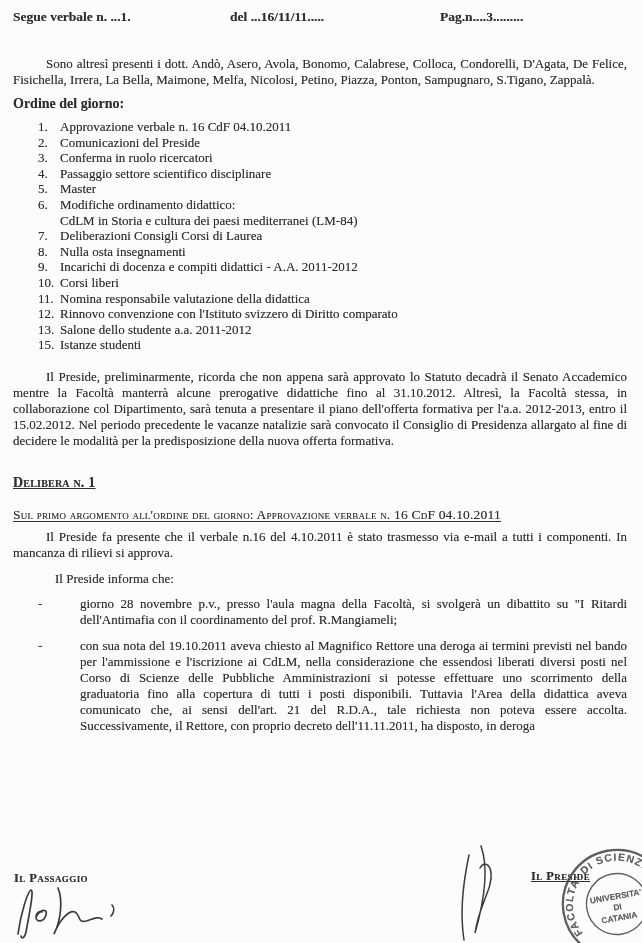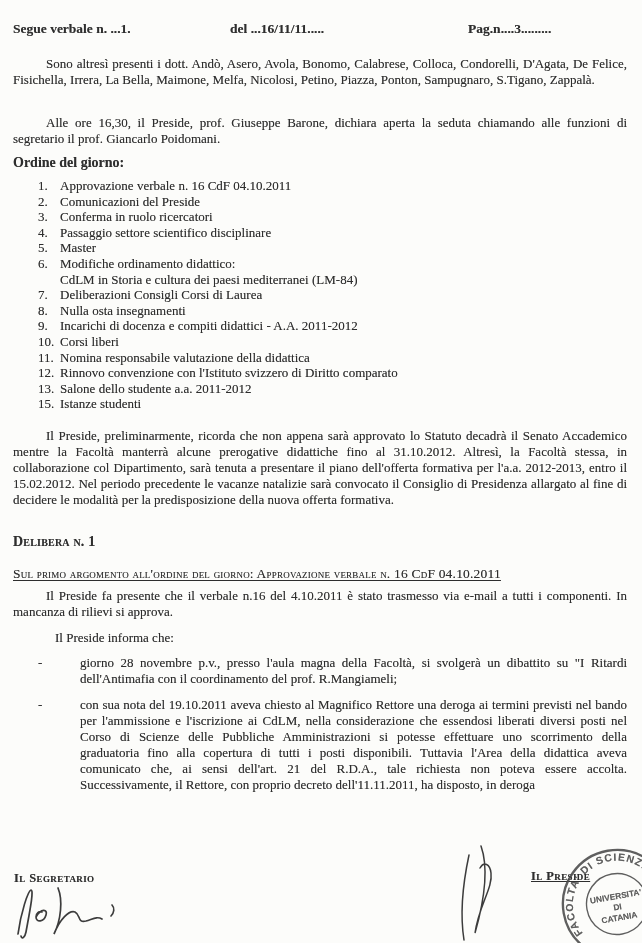--- a/index.html
+++ b/index.html
@@ -9,34 +9,34 @@
     margin:0 auto;
     background:#fcfcfa;
     overflow:hidden;
     font-family:"Liberation Serif","DejaVu Serif",serif;
     font-size:13px;line-height:16px;
     color:#2e2e2e;
     text-shadow:0 0 .5px rgba(40,40,40,.45);
   }
   .content{padding:9px 15px 0 13px;}
   .hdr{position:relative;height:17px;font-weight:bold;font-size:13.5px;}
-  .hdr span{position:absolute;top:12px;white-space:nowrap;}
+  .hdr span{position:absolute;top:0;white-space:nowrap;}
   .hdr .h-left{left:0;}
   .hdr .h-center{left:217px;}
-  .hdr .h-right{left:427px;margin-left:28px;}
+  .hdr .h-right{left:427px;}
   .p{margin:0;text-align:justify;text-indent:33px;}
   .p1{margin-top:30px;}
   .p2{margin-top:27px;}
   .ordine{margin-top:8px;font-weight:bold;font-size:14px;}
   ol.agenda{margin:7px 0 0 0;padding:0 0 0 25px;list-style:none;line-height:15.6px;}
   ol.agenda li{display:flex;}
   ol.agenda .num{flex:none;width:22px;}
   ol.agenda .itx{flex:1;}
   .p3{margin-top:16px;}
-  .delibera{margin-top:26px;font-weight:bold;font-variant:small-caps;font-size:14px;letter-spacing:.2px;}
+  .delibera{margin-top:26px;font-weight:bold;font-variant:small-caps;font-size:14px;letter-spacing:.2px;text-decoration:underline;}
   .sulhead{margin-top:16px;font-variant:small-caps;font-size:13.5px;letter-spacing:.2px;text-decoration:underline;text-underline-offset:2px;}
   .sul2{margin-top:22px;}
   .p4{margin-top:6px;}
   .informa{margin-top:10px;text-indent:42px;}
   .bullet{display:flex;margin-top:9px;text-align:justify;}
   .bullet .dash{flex:none;width:67px;padding-left:25px;box-sizing:border-box;}
   .bullet .btx{flex:1;}
   .b2{margin-top:10px;}
   .sig-label{position:absolute;font-weight:bold;font-variant:small-caps;font-size:12.5px;letter-spacing:.4px;white-space:nowrap;}
   .seg-label{left:14px;top:870px;}
@@ -54,21 +54,20 @@
   <div class="content">
 
     <div class="hdr">
       <span class="h-left">Segue verbale n. ...1.</span>
       <span class="h-center">del ...16/11/11.....</span>
       <span class="h-right">Pag.n....3.........</span>
     </div>
 
     <p class="p p1">Sono altresì presenti i dott. Andò, Asero, Avola, Bonomo, Calabrese, Colloca, Condorelli, D'Agata, De Felice, Fisichella, Irrera, La Bella, Maimone, Melfa, Nicolosi, Petino, Piazza, Ponton, Sampugnaro, S.Tigano, Zappalà.</p>
 
-    <p class="p p2">Alle ore 16,30, il Preside, prof. Giuseppe Barone, dichiara aperta la seduta chiamando alle funzioni di segretario il prof. Giancarlo Poidomani.</p>
 
     <div class="ordine">Ordine del giorno:</div>
 
     <ol class="agenda">
       <li>
           <span class="num">1.</span>
           <span class="itx">Approvazione verbale n. 16 CdF 04.10.2011</span>
         </li>
       <li>
           <span class="num">2.</span>
@@ -140,21 +139,21 @@
       <span class="btx">giorno 28 novembre p.v., presso l'aula magna della Facoltà, si svolgerà un dibattito su "I Ritardi dell'Antimafia con il coordinamento del prof. R.Mangiameli;</span>
     </div>
 
     <div class="bullet b2">
       <span class="dash">-</span>
       <span class="btx">con sua nota del 19.10.2011 aveva chiesto al Magnifico Rettore una deroga ai termini previsti nel bando per l'ammissione e l'iscrizione ai CdLM, nella considerazione che essendosi liberati diversi posti nel Corso di Scienze delle Pubbliche Amministrazioni si potesse effettuare uno scorrimento della graduatoria fino alla copertura di tutti i posti disponibili. Tuttavia l'Area della didattica aveva comunicato che, ai sensi dell'art. 21 del R.D.A., tale richiesta non poteva essere accolta. Successivamente, il Rettore, con proprio decreto dell'11.11.2011, ha disposto, in deroga</span>
     </div>
 
   </div>
 
-  <div class="sig-label seg-label">Il Segretario</div>
+  <div class="sig-label seg-label">Il Passaggio</div>
   <div class="sig-label pres-label">Il Preside</div>
 
   <div class="sig sig-left">
     <svg width="130" height="60" viewBox="0 0 130 60">
       <g fill="none" stroke="#3c3c3c" stroke-width="1.7" stroke-linecap="round">
         <path d="M10,52 C13,30 20,9 23,8 C26,8 22,28 18,50 C17,55 14,58 13,54"></path>
         <path d="M28,35 C33,26 40,27 38,33 C36,40 28,41 28,35 C28,31 31,29 34,30"></path>
         <path d="M50,6 C55,18 53,38 46,52 C52,37 61,28 67,30 C73,33 69,41 78,39 C85,37 89,34 94,37"></path>
         <path d="M104,23 C107,26 106,31 103,34"></path>
       </g>

